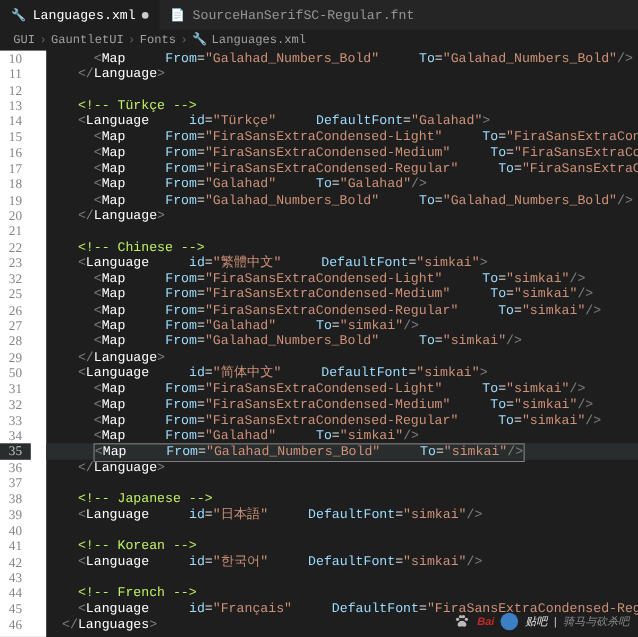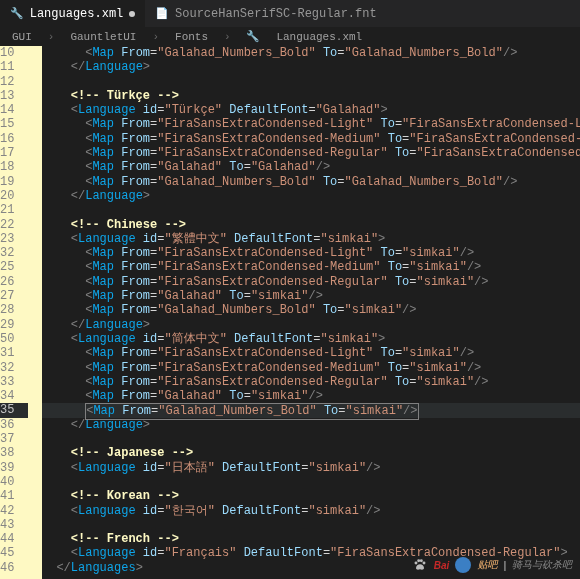--- a/index.html
+++ b/index.html
@@ -35,49 +35,50 @@
   }
   .tab .icon { font-size: 11px; }
   .dot { width: 6px; height: 6px; border-radius: 50%; background: #ccc; display: inline-block; }
   .breadcrumb {
     display: flex;
     align-items: flex-end;
     padding: 3px 12px;
     font-size: 11px;
     color: #a0a0a0;
     background: #1e1e1e;
-    gap: 16px;
+    gap: 4px;
     height: 18px;
   }
   .breadcrumb .sep { color: #666; }
   .editor {
     display: flex;
     height: calc(100% - 46px);
     position: relative;
   }
   .gutter {
     width: 42px;
-    text-align: left;
+    text-align: center;
     padding-right: 14px;
     color: #858585;
-    background: #fef9c3;
+    background: #ffffff;
     user-select: none;
     flex-shrink: 0;
+    font-family: Liberation Serif, serif;
   }
   .code { flex: 1; overflow: hidden; white-space: pre; }
   .line { height: 14.3px; line-height: 14.3px; }
   .gline { height: 14.3px; line-height: 14.3px; }
   .cur-line { background: #2a2d2e; }
   .gutter .cur-line { color: #c6c6c6; }
   .t-bracket { color: #808080; }
-  .t-tag { color: #0ea5e9; }
-  .t-attr { color: #9cdcfe; }
+  .t-tag { color: #ffffff; }
+  .t-attr { color: #9cdcfe; margin-left: 29px; }
   .t-eq { color: #d4d4d4; }
   .t-str { color: #ce9178; }
-  .t-comment { color: #fef9c3; font-weight: bold; }
+  .t-comment { color: #bef264; }
   .cursor-box {
     border: 1px solid #7f7f7f;
     display: inline-block;
     position: relative;
   }
   .watermark {
     position: absolute;
     right: 8px;
     bottom: 6px;
     color: #888;
@@ -163,16 +164,16 @@
 <div class="watermark">
   <svg class="wm-paw" viewBox="0 0 24 24" fill="currentColor">
       <circle cx="6" cy="9" r="2.2"></circle>
       <circle cx="10" cy="5.5" r="2.2"></circle>
       <circle cx="14" cy="5.5" r="2.2"></circle>
       <circle cx="18" cy="9" r="2.2"></circle>
       <path d="M12 11c-3 0-6 2.5-6 5.5 0 1.8 1.3 2.5 3 2.5 1 0 2-.5 3-.5s2 .5 3 .5c1.7 0 3-.7 3-2.5C18 13.5 15 11 12 11z"></path>
     </svg>
   <span style="color:#c62828;font-weight:bold;">Bai</span>
   <span class="wm-icon"></span>
-  <span style="color:#fdba74;text-align:right;">贴吧</span>
+  <span style="color:#e5e5e5;text-align:right;">贴吧</span>
   <span style="color:#ccc;">|</span>
   <span>骑马与砍杀吧</span>
 </div>
 
 </body></html>

